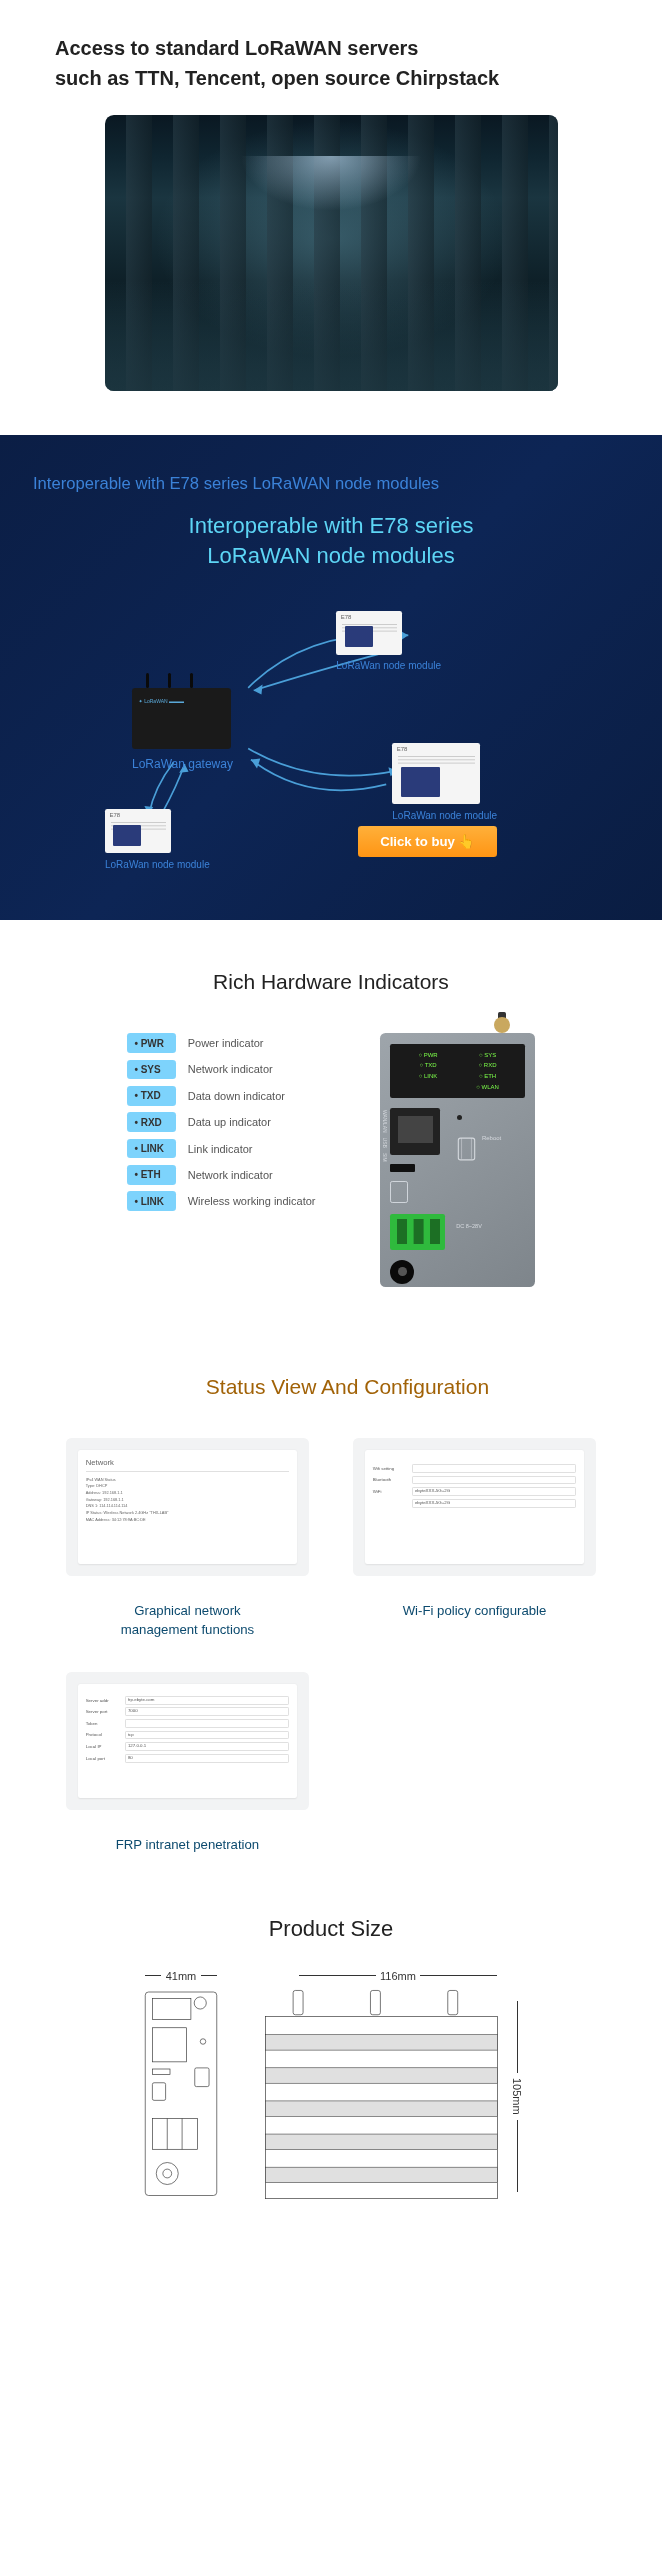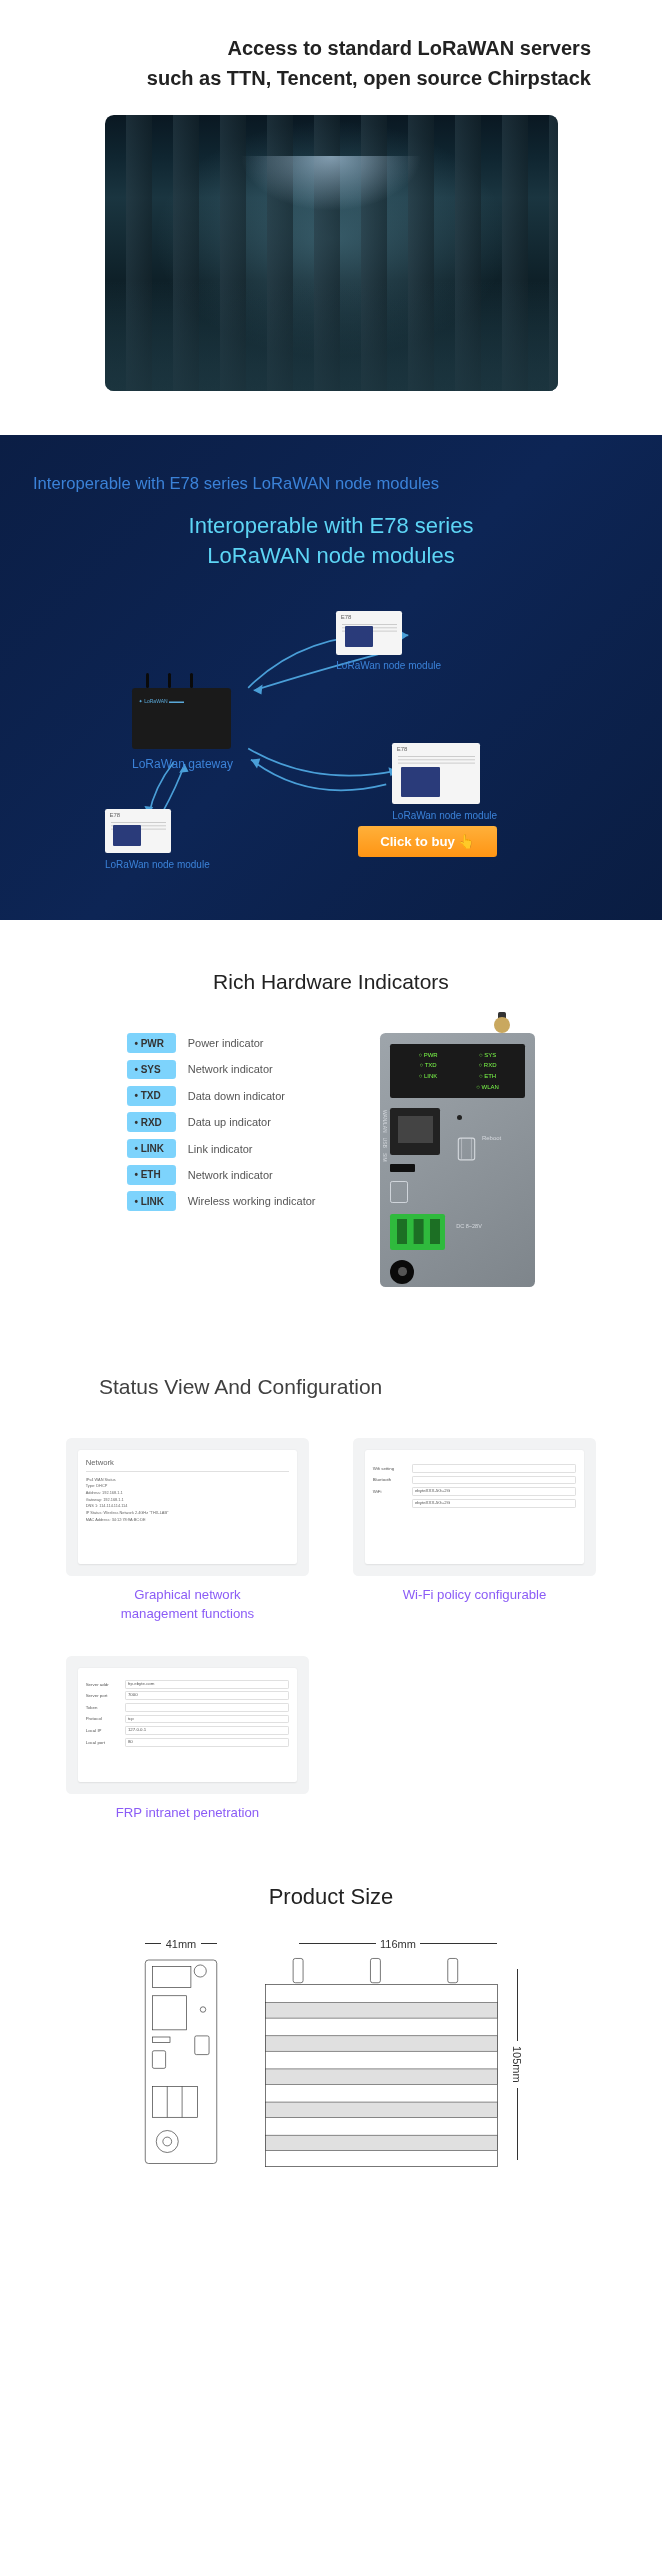--- a/index.html
+++ b/index.html
@@ -1,19 +1,19 @@
 <!DOCTYPE html>
 <html style="font-size:8.8px"><head>
 <meta charset="utf-8">
 <style>
 * { margin: 0; padding: 0; box-sizing: border-box; }
 body { font-family: -apple-system, BlinkMacSystemFont, "Segoe UI", Arial, sans-serif; background: #fff; width: 662px; }
 
 
-.section1 { text-align: right; padding: 33px 71px 44px; }
+.section1 { text-align: left; padding: 33px 55px 44px; }
 .section1 h2 { font-size: 20px; font-weight: 600; color: #222; line-height: 1.5; }
 .section1 .sub { font-size: 15.5px; color: #888; margin-top: 11px; }
 .server-room { margin: 22px auto 0; width: 453px; height: 276px; border-radius: 8.8px; background: linear-gradient(to bottom, #0a1822 0%, #0f2530 15%, #1a3540 30%, #0e2028 60%, #152e38 100%); position: relative; overflow: hidden; }
 .corridor { position: absolute; inset: 0; background:
   repeating-linear-gradient(90deg, rgba(255,255,255,0) 0, rgba(255,255,255,0) 21px, rgba(40,60,70,0.6) 21px, rgba(20,35,42,0.6) 47px),
   radial-gradient(ellipse at center 45%, rgba(120,180,200,0.35), transparent 55%);
 }
 .ceiling-light { position:absolute; top:15%; left:30%; width:40%; height:55px; background: radial-gradient(ellipse at center top, rgba(200,230,255,0.6), transparent 70%); }
 .floor-reflect { position:absolute; bottom:0; left:0; right:0; height:40%; background: linear-gradient(to top, rgba(30,55,65,0.7), transparent); }
 
@@ -60,25 +60,25 @@
 .port-sim { margin-top:8.8px; width:17.7px; height:22px; border:1.1px solid #d0d5db; border-radius:2.2px; position:relative; }
 .port-green { margin-top:11px; width:55px; height:36px; background:#2fba3d; border-radius:2.2px; position:relative; }
 .port-green::before { content:''; position:absolute; top:5.5px; left:6.6px; width:10px; height:25px; background:rgba(0,0,0,0.4); box-shadow:16.6px 0 rgba(0,0,0,0.4), 33px 0 rgba(0,0,0,0.4); }
 .port-dc { margin-top:10px; width:24px; height:24px; background:#0a0a0a; border-radius:50%; position:relative; }
 .port-dc::after { content:''; position:absolute; inset:7.7px; background:#555; border-radius:50%; }
 .side-labels { position:absolute; left:-2.2px; top:77px; font-size:5px; color:#d5d9de; writing-mode:vertical-rl; line-height:2.5; }
 .reboot-label { position:absolute; right:34px; top:102px; font-size:6px; color:#d5d9de; }
 
 
 .section4 { padding: 44px 66px 33px; }
-.section4 h2 { font-size: 21px; font-weight: 500; color: #404040; margin-bottom: 39px; text-align: left; margin-left: 33px; }
+.section4 h2 { font-size: 21px; font-weight: 500; color: #a16207; margin-bottom: 39px; text-align: center; margin-left: 33px; }
 .config-grid { display: grid; grid-template-columns: 1fr 1fr; gap: 33px 44px; }
 .config-item { text-align: center; }
 .config-card { background: #f2f3f4; border-radius: 5.5px; height: 138px; padding: 12px; text-align: left; position: relative; overflow: hidden; }
-.config-label { font-size: 13.2px; color: #8b5cf6; margin-top: 10px; line-height: 1.4; }
+.config-label { font-size: 13.2px; color: #0c4a6e; margin-top: 26px; line-height: 1.4; }
 .card-inner { background:#fff; border-radius:2.2px; height:100%; padding:7.7px; box-shadow: 0 0.6px 1.7px rgba(0,0,0,0.08); }
 .card-title { font-size:7.7px; color:#666; border-bottom:0.6px solid #e0e0e0; padding-bottom:4.4px; margin-bottom:4.4px; }
 .tinytext { font-size:3.9px; color:#666; line-height:1.7; }
 .pw-field { display:block; border:0.6px solid #d8d8d8; border-radius:1.7px; height:15.5px; margin:4.4px 0 2.2px; width:100%; padding:0 4.4px; font-size:5.5px; }
 .pw-label { font-size:5.5px; color:#555; }
 .form-row-mini { display:flex; align-items:center; font-size:4.4px; color:#555; margin:2.8px 0; }
 .form-row-mini .fl { width:39px; }
 .form-row-mini .fv { flex:1; border:0.6px solid #e0e0e0; height:8.8px; border-radius:1.1px; padding:0 2.2px; background:#fff; }
 
 

